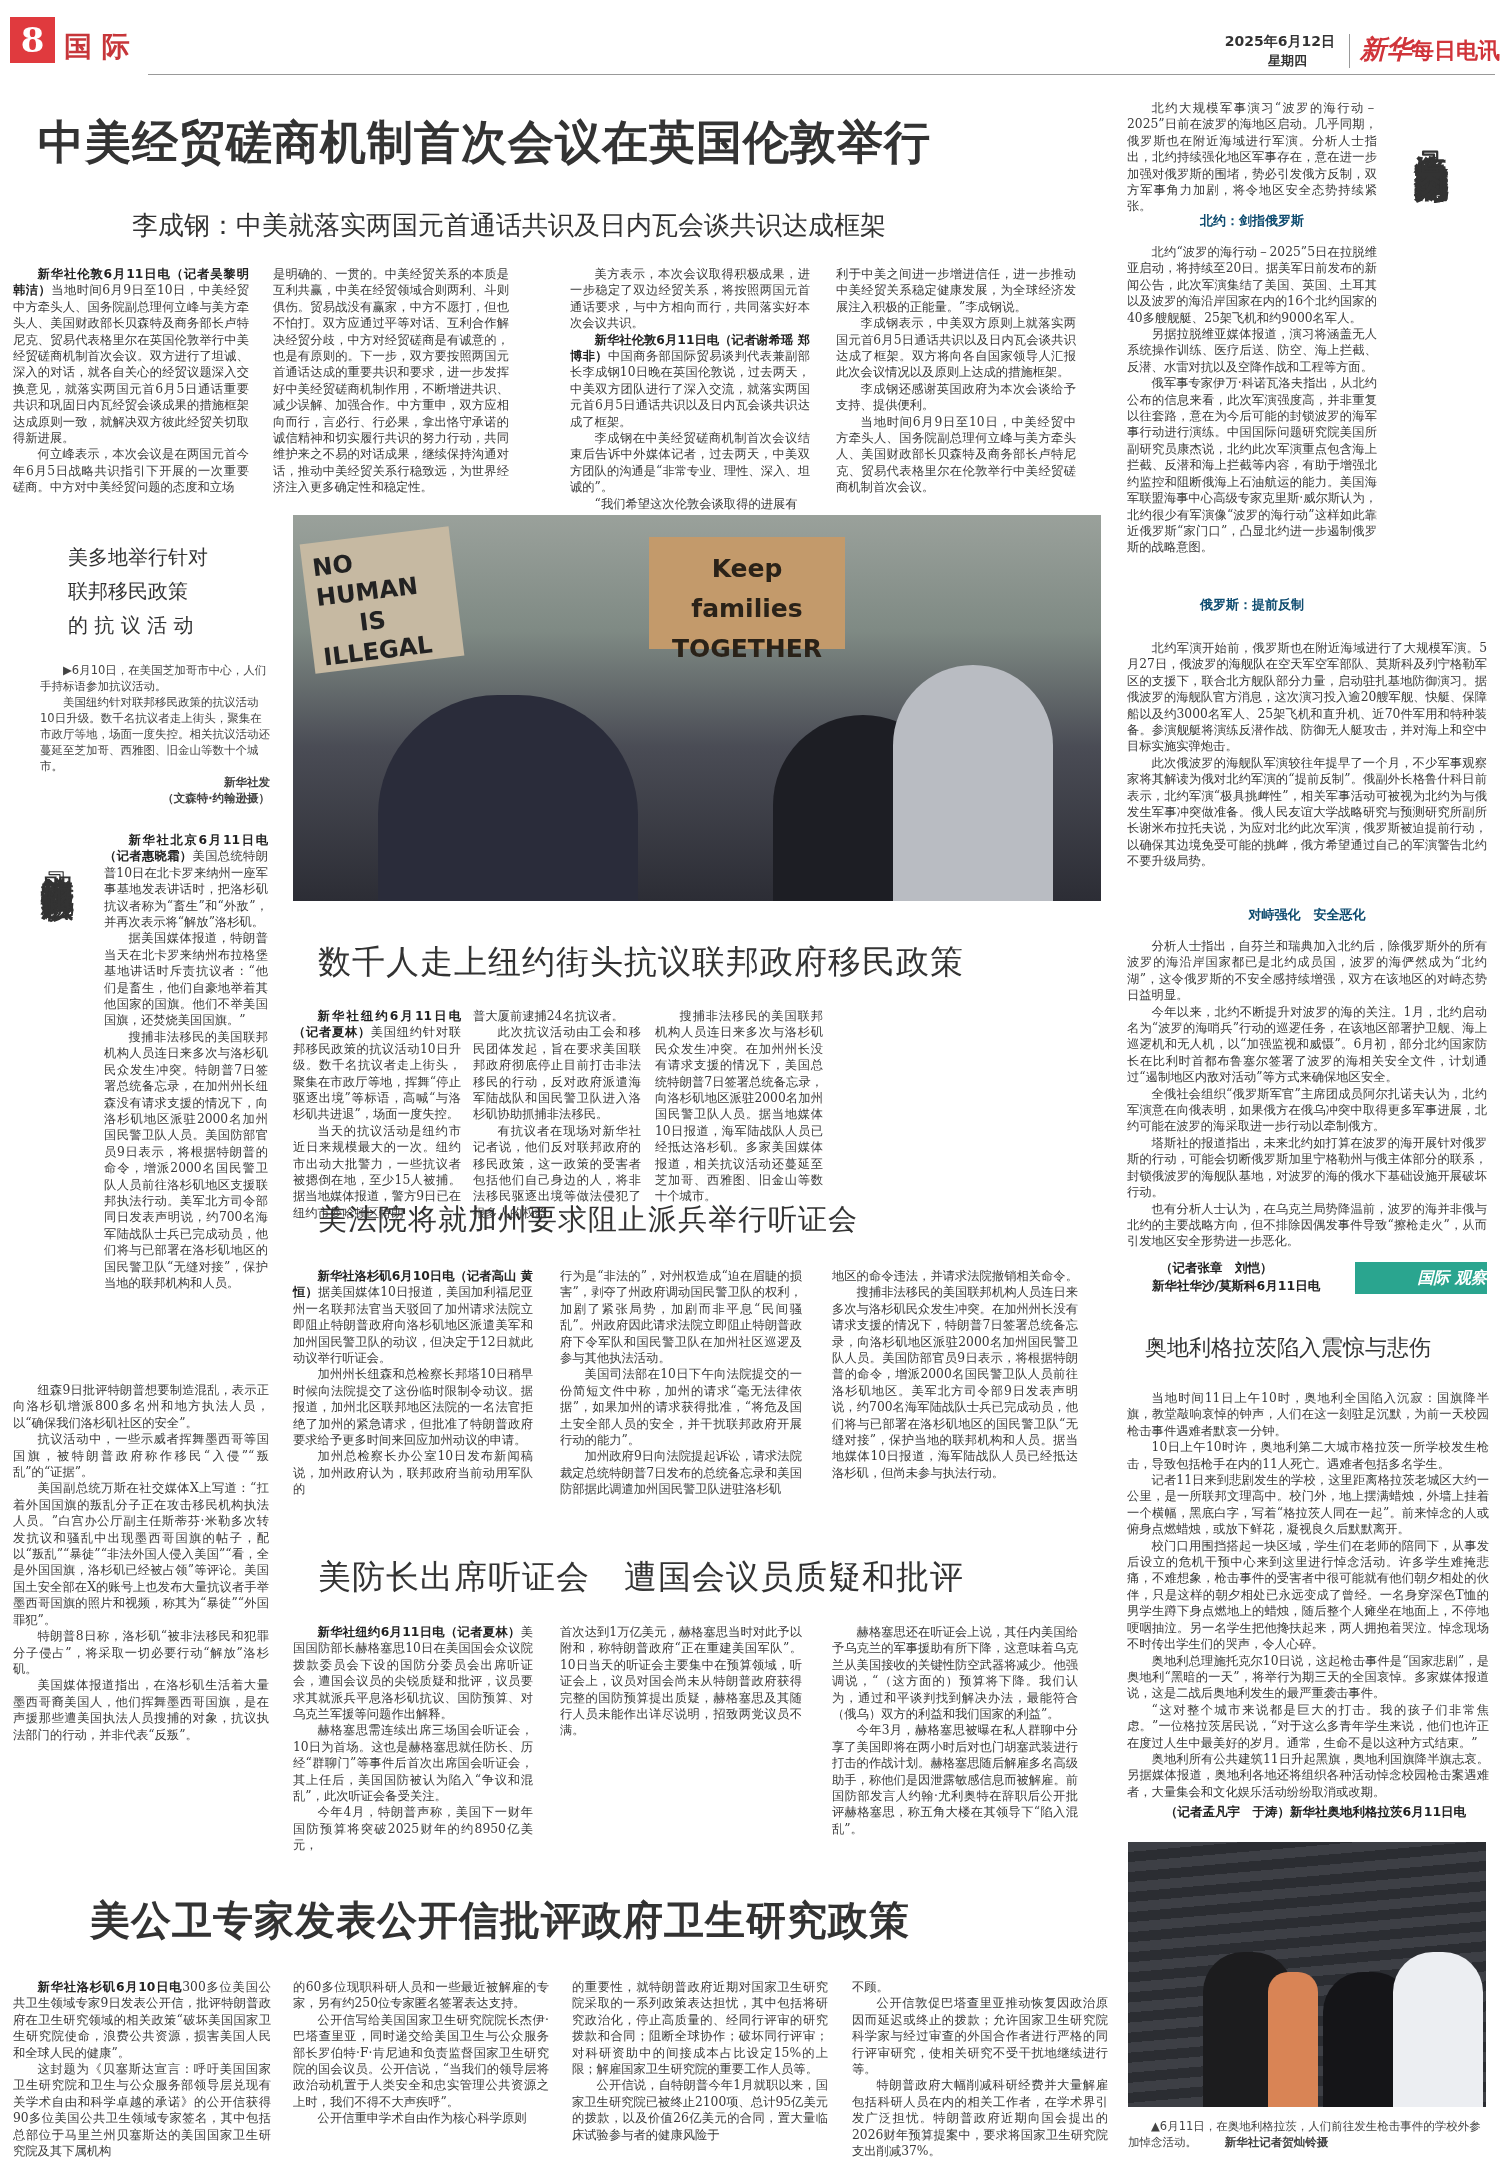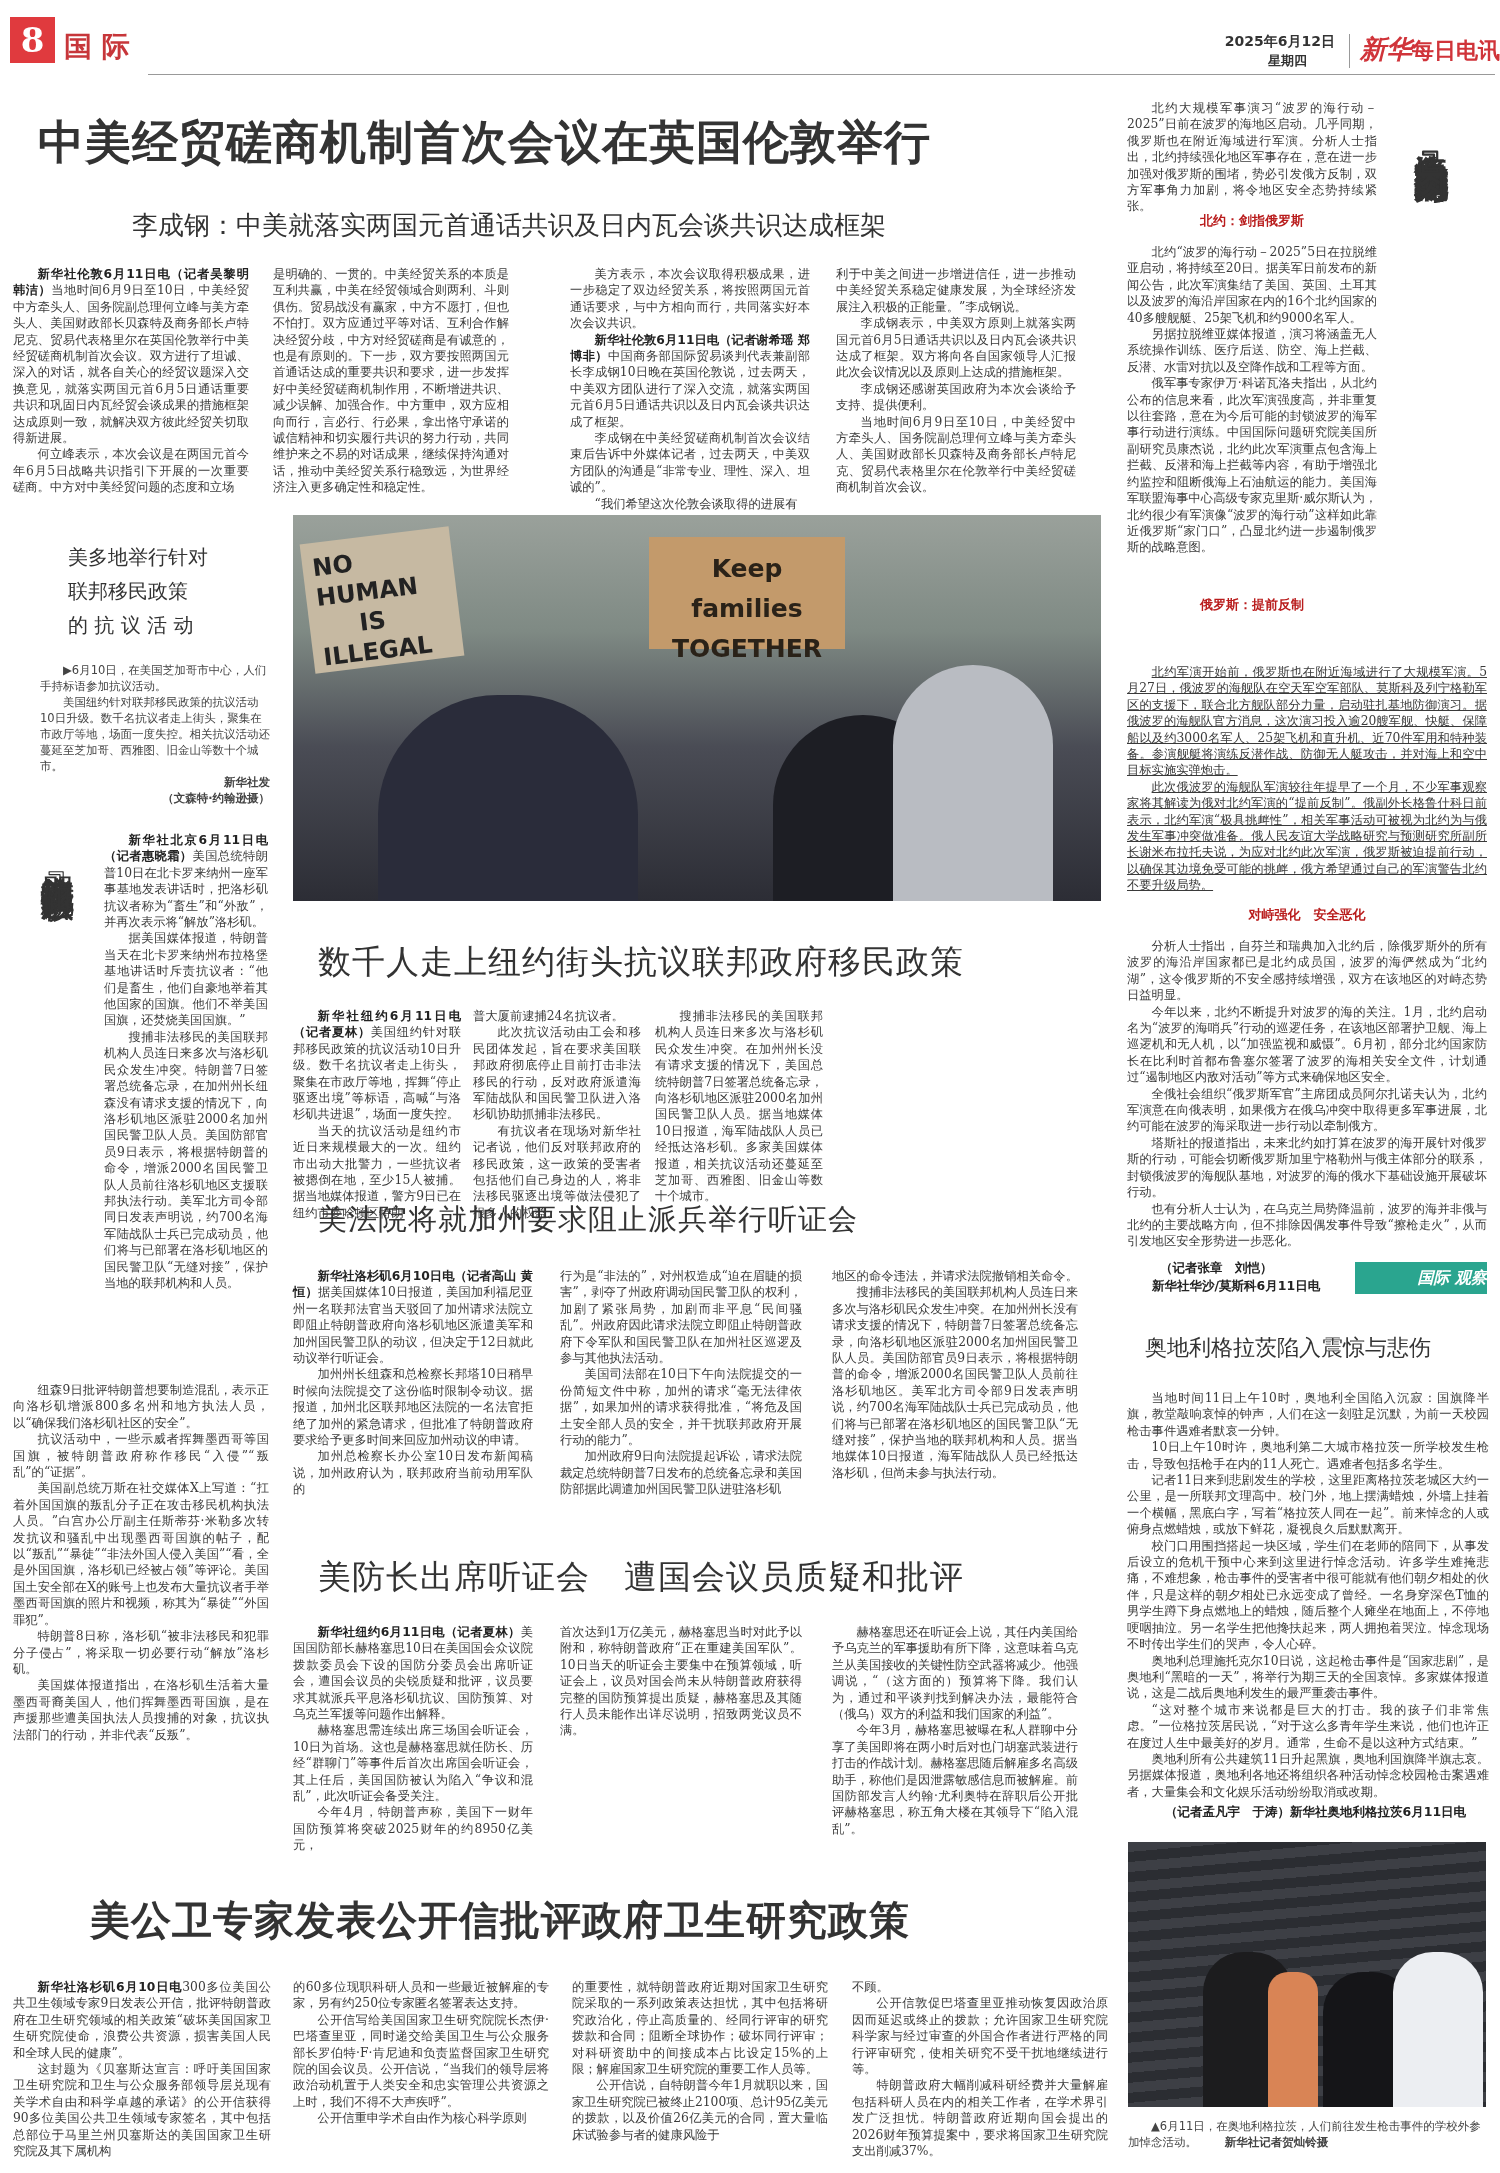--- a/index.html
+++ b/index.html
@@ -4,21 +4,21 @@
 <style>
   * { box-sizing: border-box; margin: 0; padding: 0; }
   body { width: 1500px; height: 2173px; background: #fff; font-family: "DejaVu Serif", serif; color: #333; position: relative; overflow: hidden; }
   .abs { position: absolute; }
   .p { font-size: 12.3px; line-height: 16.4px; color: #3a3a3a; text-align: justify; }
   .p p { text-indent: 2em; }
   .p p.noind { text-indent: 0; }
   .dl { font-family: "DejaVu Sans", sans-serif; font-weight: bold; color: #222; }
   .h1 { font-family: "DejaVu Serif", serif; font-weight: bold; color: #333; letter-spacing: 1px; }
   .h2 { font-family: "DejaVu Serif", serif; color: #333; }
-  .sub { font-family: "DejaVu Sans", sans-serif; font-weight: bold; text-align: center; font-size: 13px; color: #b91c1c; }
+  .sub { font-family: "DejaVu Sans", sans-serif; font-weight: bold; text-align: center; font-size: 13px; color: #0c4a6e; }
   .photo { background: #888; overflow: hidden; }
   .vt { writing-mode: vertical-rl; font-family: "DejaVu Serif", serif; color: #333; }
 </style>
 </head>
 <body>
 
 <div class="abs" style="left:0;top:0;width:1500px;height:80px;">
   <div class="abs" style="left:10px;top:17px;width:45px;height:46px;background:#e03a3e;color:#fff;font:bold 34px 'DejaVu Serif',serif;text-align:center;line-height:46px;">8</div>
   <div class="abs" style="left:64px;top:28px;font:bold 28px 'DejaVu Serif',serif;color:#c7363a;">国 际</div>
   <div class="abs" style="left:148px;top:74px;width:1347px;height:1px;background:#999;"></div>
@@ -162,21 +162,21 @@
   <p>北约大规模军事演习“波罗的海行动－2025”日前在波罗的海地区启动。几乎同期，俄罗斯也在附近海域进行军演。分析人士指出，北约持续强化地区军事存在，意在进一步加强对俄罗斯的围堵，势必引发俄方反制，双方军事角力加剧，将令地区安全态势持续紧张。</p>
 </div>
 <div class="abs vt" style="left:1410px;top:128px;font-size:34px;line-height:44px;font-weight:bold;height:560px;">海上争锋 北约与俄罗斯互『秀肌肉』</div>
 <div class="abs sub" style="left:1127px;top:212px;width:250px;">北约：剑指俄罗斯</div>
 <div class="abs p" style="left:1127px;top:244px;width:250px;height:350px;overflow:hidden;">
   <p>北约“波罗的海行动－2025”5日在拉脱维亚启动，将持续至20日。据美军日前发布的新闻公告，此次军演集结了美国、英国、土耳其以及波罗的海沿岸国家在内的16个北约国家的40多艘舰艇、25架飞机和约9000名军人。</p>
   <p>另据拉脱维亚媒体报道，演习将涵盖无人系统操作训练、医疗后送、防空、海上拦截、反潜、水雷对抗以及空降作战和工程等方面。</p>
   <p>俄军事专家伊万·科诺瓦洛夫指出，从北约公布的信息来看，此次军演强度高，并非重复以往套路，意在为今后可能的封锁波罗的海军事行动进行演练。中国国际问题研究院美国所副研究员康杰说，北约此次军演重点包含海上拦截、反潜和海上拦截等内容，有助于增强北约监控和阻断俄海上石油航运的能力。美国海军联盟海事中心高级专家克里斯·威尔斯认为，北约很少有军演像“波罗的海行动”这样如此靠近俄罗斯“家门口”，凸显北约进一步遏制俄罗斯的战略意图。</p>
 </div>
 <div class="abs sub" style="left:1127px;top:596px;width:250px;">俄罗斯：提前反制</div>
-<div class="abs p" style="left:1127px;top:664px;width:360px;text-decoration:underline;">
+<div class="abs p" style="left:1127px;top:640px;width:360px;">
   <p>北约军演开始前，俄罗斯也在附近海域进行了大规模军演。5月27日，俄波罗的海舰队在空天军空军部队、莫斯科及列宁格勒军区的支援下，联合北方舰队部分力量，启动驻扎基地防御演习。据俄波罗的海舰队官方消息，这次演习投入逾20艘军舰、快艇、保障船以及约3000名军人、25架飞机和直升机、近70件军用和特种装备。参演舰艇将演练反潜作战、防御无人艇攻击，并对海上和空中目标实施实弹炮击。</p>
   <p>此次俄波罗的海舰队军演较往年提早了一个月，不少军事观察家将其解读为俄对北约军演的“提前反制”。俄副外长格鲁什科日前表示，北约军演“极具挑衅性”，相关军事活动可被视为北约为与俄发生军事冲突做准备。俄人民友谊大学战略研究与预测研究所副所长谢米布拉托夫说，为应对北约此次军演，俄罗斯被迫提前行动，以确保其边境免受可能的挑衅，俄方希望通过自己的军演警告北约不要升级局势。</p>
 </div>
 <div class="abs sub" style="left:1127px;top:906px;width:360px;">对峙强化　安全恶化</div>
 <div class="abs p" style="left:1127px;top:938px;width:360px;">
   <p>分析人士指出，自芬兰和瑞典加入北约后，除俄罗斯外的所有波罗的海沿岸国家都已是北约成员国，波罗的海俨然成为“北约湖”，这令俄罗斯的不安全感持续增强，双方在该地区的对峙态势日益明显。</p>
   <p>今年以来，北约不断提升对波罗的海的关注。1月，北约启动名为“波罗的海哨兵”行动的巡逻任务，在该地区部署护卫舰、海上巡逻机和无人机，以“加强监视和威慑”。6月初，部分北约国家防长在比利时首都布鲁塞尔签署了波罗的海相关安全文件，计划通过“遏制地区内敌对活动”等方式来确保地区安全。</p>
   <p>全俄社会组织“俄罗斯军官”主席团成员阿尔扎诺夫认为，北约军演意在向俄表明，如果俄方在俄乌冲突中取得更多军事进展，北约可能在波罗的海采取进一步行动以牵制俄方。</p>
   <p>塔斯社的报道指出，未来北约如打算在波罗的海开展针对俄罗斯的行动，可能会切断俄罗斯加里宁格勒州与俄主体部分的联系，封锁俄波罗的海舰队基地，对波罗的海的俄水下基础设施开展破坏行动。</p>
   <p>也有分析人士认为，在乌克兰局势降温前，波罗的海并非俄与北约的主要战略方向，但不排除因偶发事件导致“擦枪走火”，从而引发地区安全形势进一步恶化。</p>

